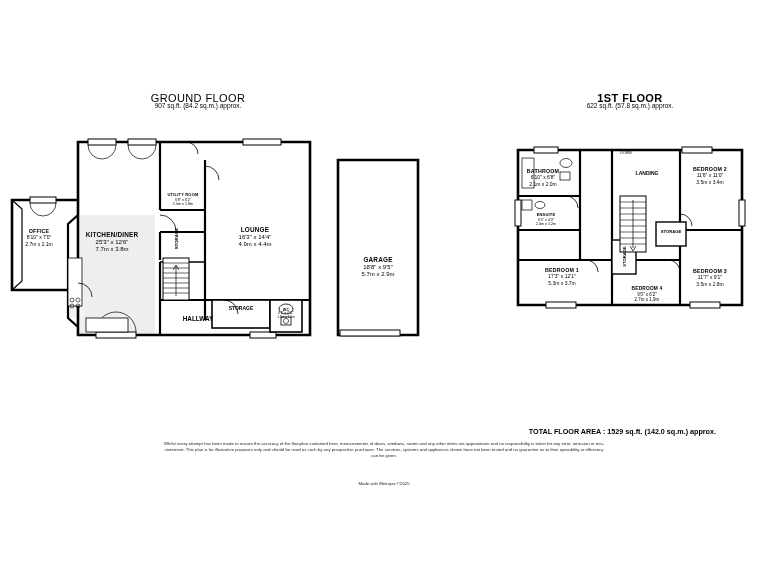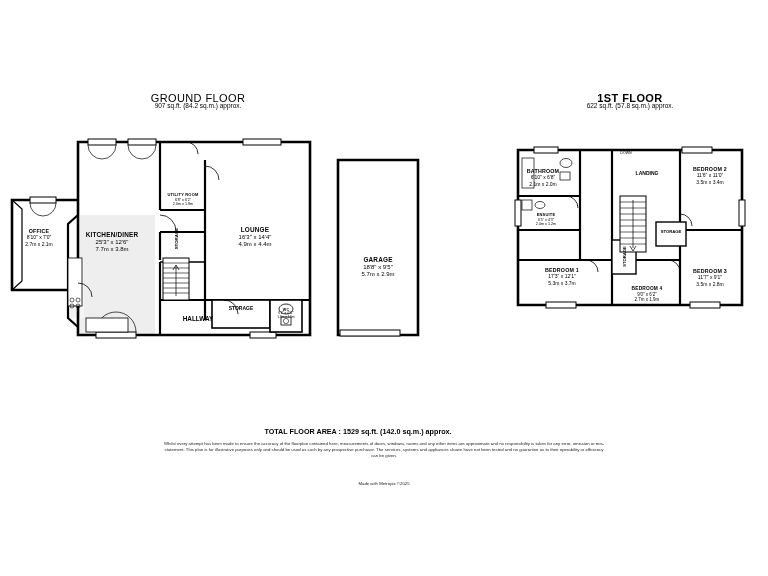--- a/index.html
+++ b/index.html
@@ -56,21 +56,21 @@
   .room.xs .dim { font-size: 3.7px; }
 
   .vlabel {
     transform-origin: 50% 50%;
   }
 
   
   .total {
     font-size: 7.2px;
     font-weight: bold;
-    text-align: center;
+    text-align: right;
     width: 716px;
   }
   .disclaimer {
     font-size: 4.3px;
     text-align: center;
     width: 440px;
     line-height: 1.45;
     color: #222;
   }
   .madewith {

